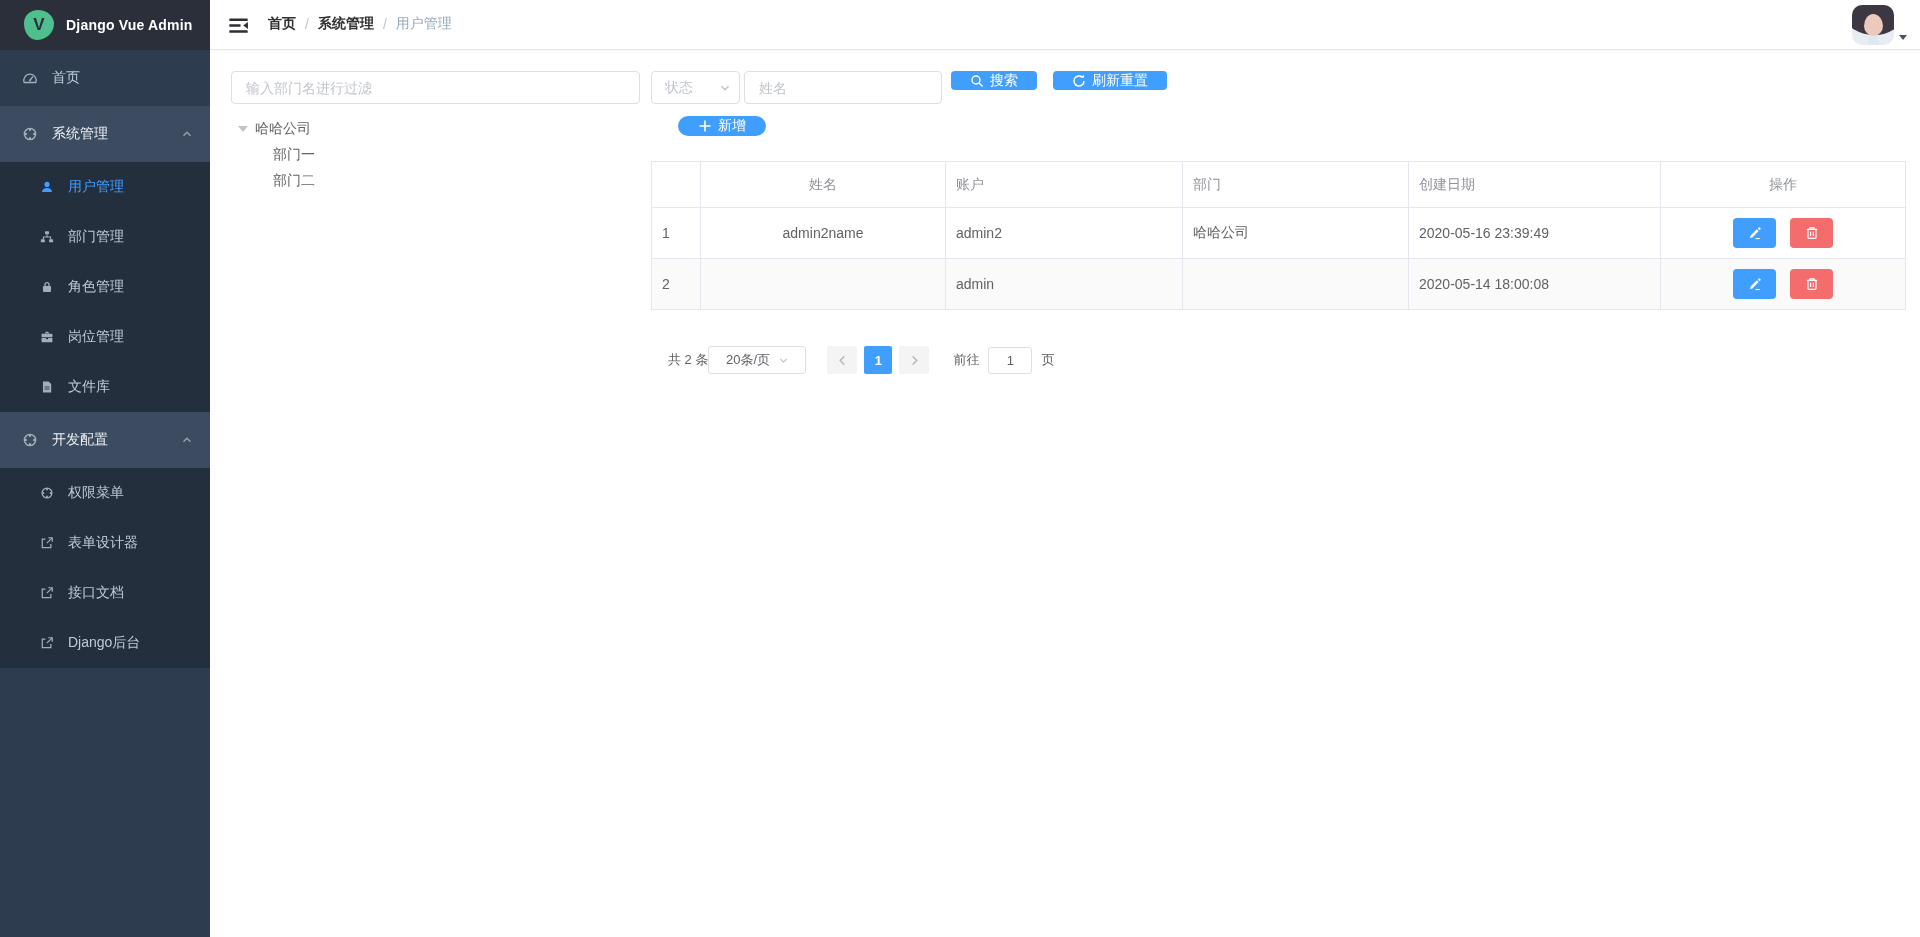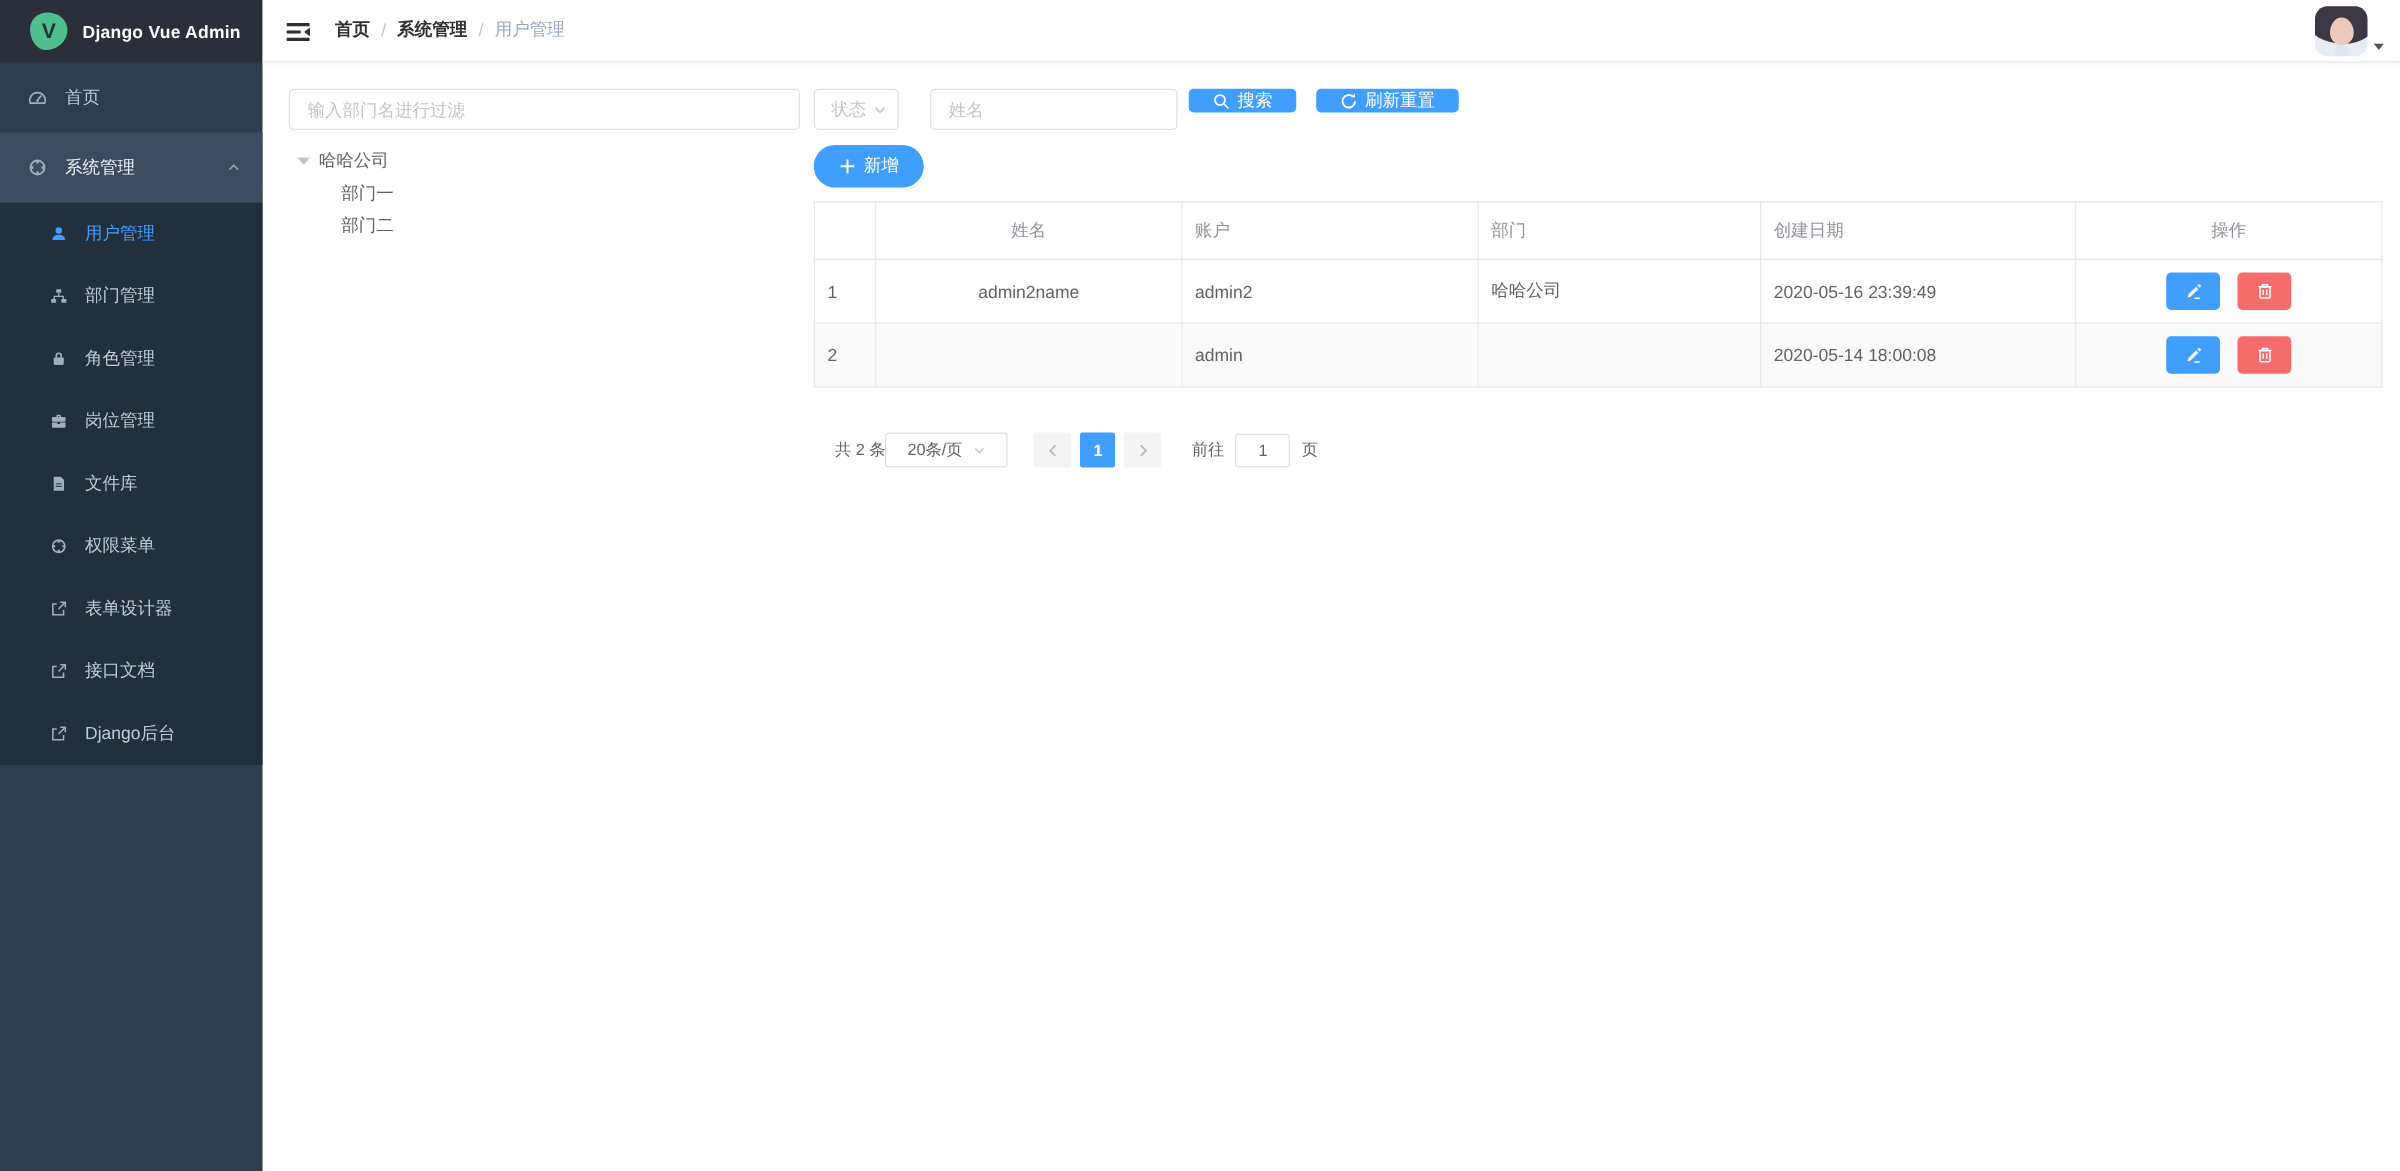--- a/index.html
+++ b/index.html
@@ -50,33 +50,33 @@
   .dept-filter::placeholder { color:#c0c4cc; }
   .tree { position:absolute; left:231px; top:116px; width:409px; }
   .tree-node { height:26px; display:flex; align-items:center; color:#606266; cursor:pointer; }
   .tree-node .tcaret { width:0; height:0; margin:0 7px 0 7px;
     border-left:5px solid transparent; border-right:5px solid transparent; border-top:6px solid #c0c4cc; }
   .tree-node.child { padding-left:42px; }
 
   
   .ctl { position:absolute; height:33px; border:1px solid #dcdfe6; border-radius:4px; background:#fff;
     font-size:14px; color:#606266; }
-  .sel-status { left:651px; top:71px; width:68px; display:flex; align-items:center;
+  .sel-status { left:651px; top:71px; width:89px; display:flex; align-items:center;
     justify-content:space-between; padding:0 8px 0 13px; cursor:pointer; }
   .sel-status .sel-ph { color:#c0c4cc; }
   .chev { width:12px; height:12px; color:#c0c4cc; flex:none; }
   .inp-name { left:744px; top:71px; width:198px; padding:0 14px; outline:none; }
   .inp-name::placeholder { color:#c0c4cc; }
   .btn { position:absolute; height:19px; border:none; border-radius:4px; background:#409EFF; color:#fff;
     font-size:14px; display:flex; align-items:center; justify-content:center; cursor:pointer;
     font-family:inherit; }
   .btn .bi { width:14px; height:14px; margin-right:6px; }
   .btn-search { left:951px; top:71px; width:86px; }
   .btn-refresh { left:1053px; top:71px; width:114px; }
-  .btn-add { left:651px; top:116px; width:88px; height:34px;border-radius:17px; }
+  .btn-add { left:678px; top:116px; width:88px; height:20px;border-radius:17px; }
 
   
   .grid { position:absolute; left:651px; top:161px; width:1254px; border-collapse:collapse;
     table-layout:fixed; font-size:14px; }
   .grid th { height:46px; color:#909399; font-weight:normal; background:#fff;
     border:1px solid #e4e7ed; padding:0 10px; text-align:left; }
   .grid td { height:51px; color:#606266; border:1px solid #e4e7ed; padding:0 10px; text-align:left;
     overflow:hidden; white-space:nowrap; }
   .grid tr.striped td { background:#fafafa; }
   .grid .c { text-align:center; }
@@ -182,20 +182,34 @@
           </div>
           <div class="menu-item">
             <span class="mi">
               <svg viewBox="0 0 16 16" fill="currentColor">
                 <path d="M3.4 1.6h6.4l3 3v9.8H3.4z"></path>
                 <path d="M5.2 8h5.6M5.2 10.4h5.6" stroke="#2e3c50" stroke-width="1.1"></path>
               </svg>
             </span>
             <span>文件库</span>
           </div>
+        </div>
+        <div class="menu-item group-title">
+          <span class="mi">
+            <svg viewBox="0 0 16 16" fill="none" stroke="currentColor" stroke-width="1.5">
+              <circle cx="8" cy="8" r="5.6"></circle>
+              <path d="M8 2.4v2.4M8 11.2v2.4M2.4 8h2.4M11.2 8h2.4" stroke-width="2"></path>
+            </svg>
+          </span>
+          <span>开发配置</span>
+          <span class="menu-caret">
+            <svg viewBox="0 0 12 12" fill="none" stroke="currentColor" stroke-width="1.4">
+              <path d="M2.5 7.8 6 4.2l3.5 3.6"></path>
+            </svg>
+          </span>
         </div>
         <div class="submenu">
           <div class="menu-item">
             <span class="mi">
               <svg viewBox="0 0 16 16" fill="none" stroke="currentColor" stroke-width="1.5">
                 <circle cx="8" cy="8" r="5.6"></circle>
                 <path d="M8 2.4v2.4M8 11.2v2.4M2.4 8h2.4M11.2 8h2.4" stroke-width="2"></path>
               </svg>
             </span>
             <span>权限菜单</span>

